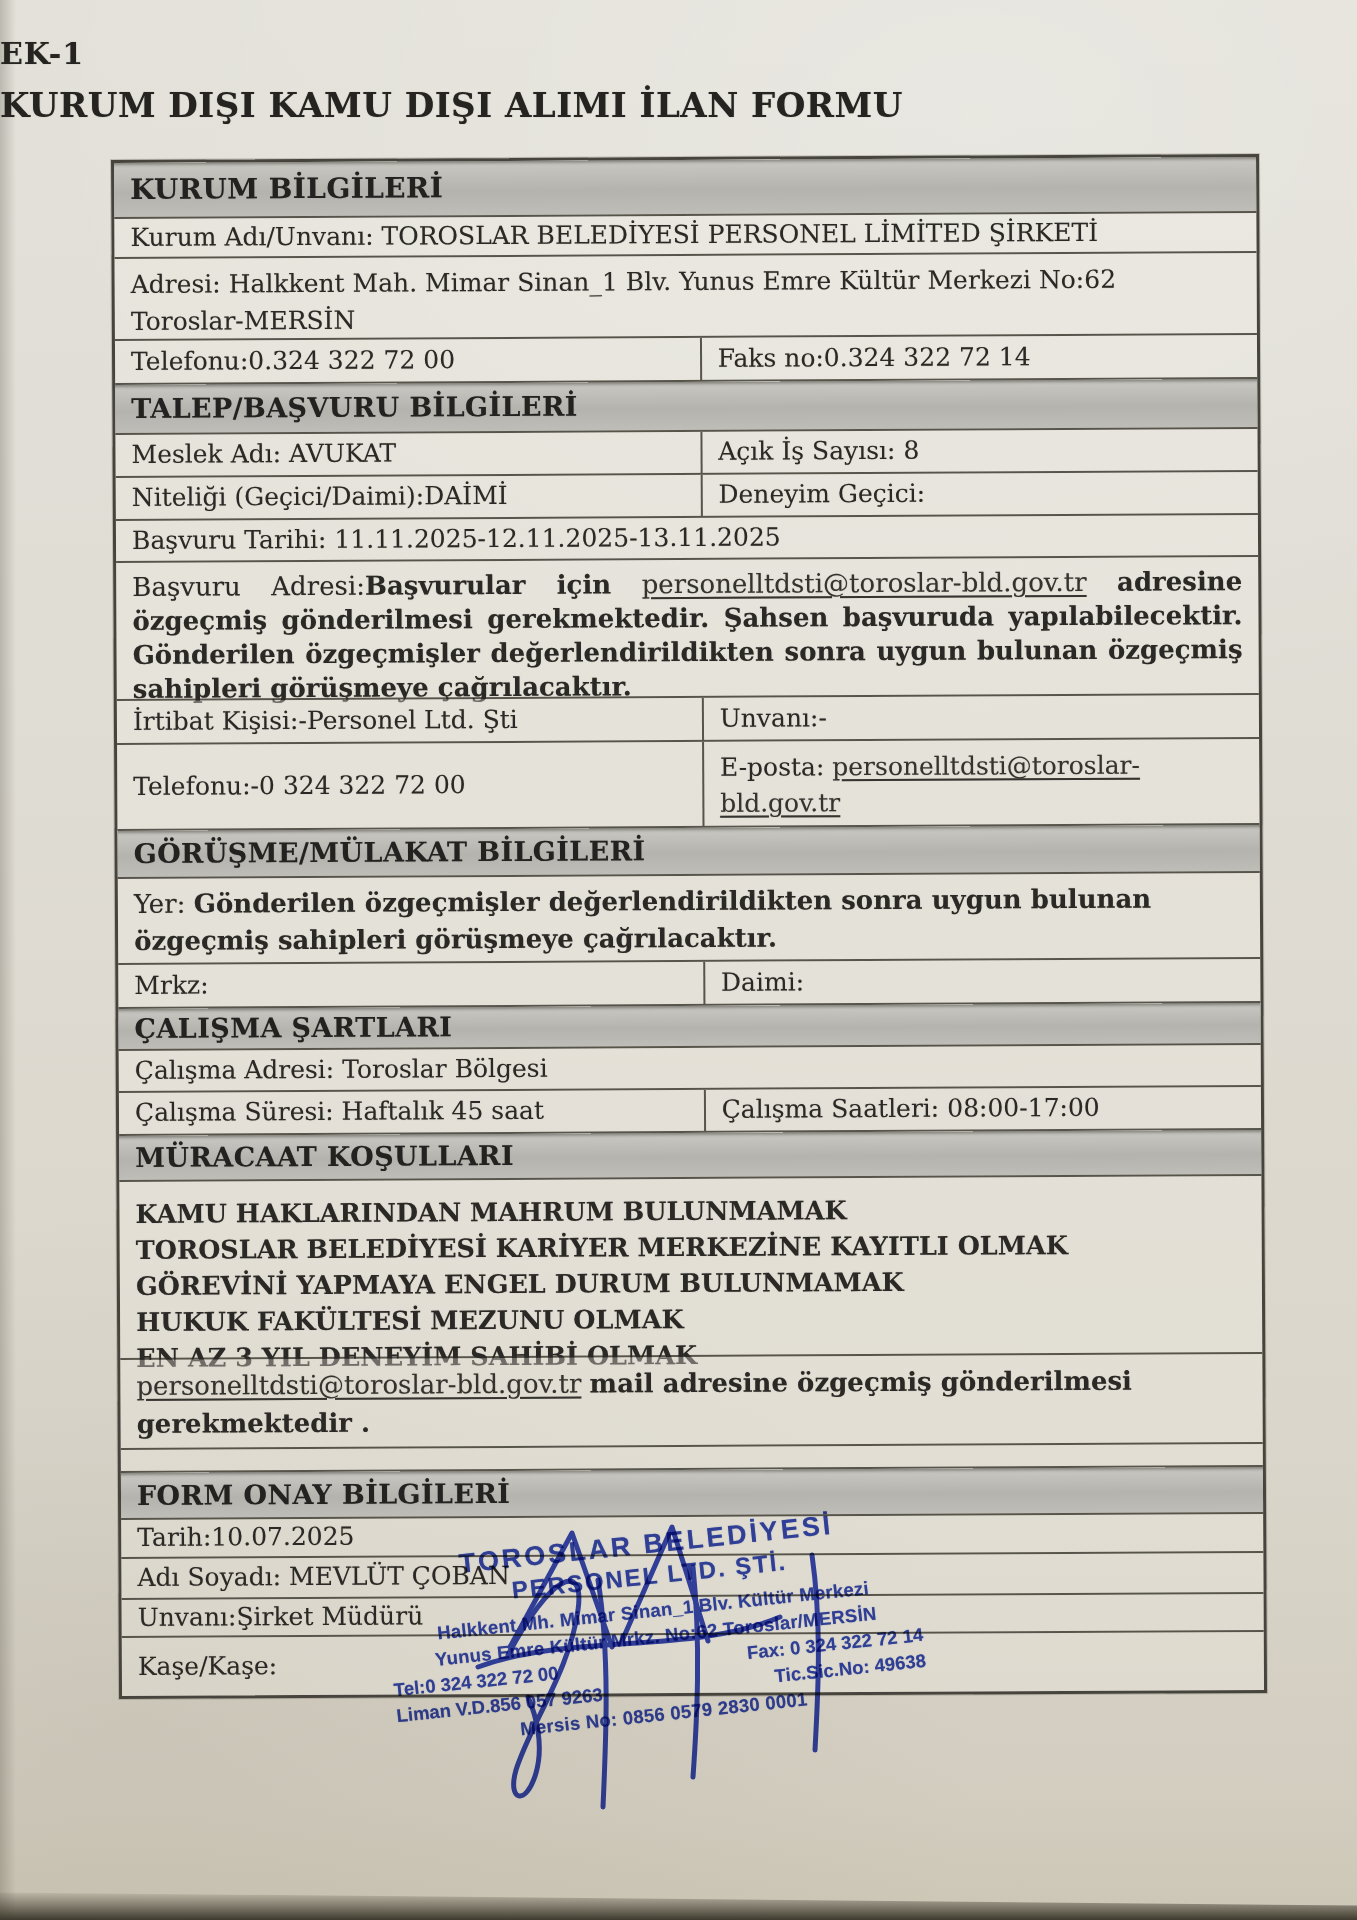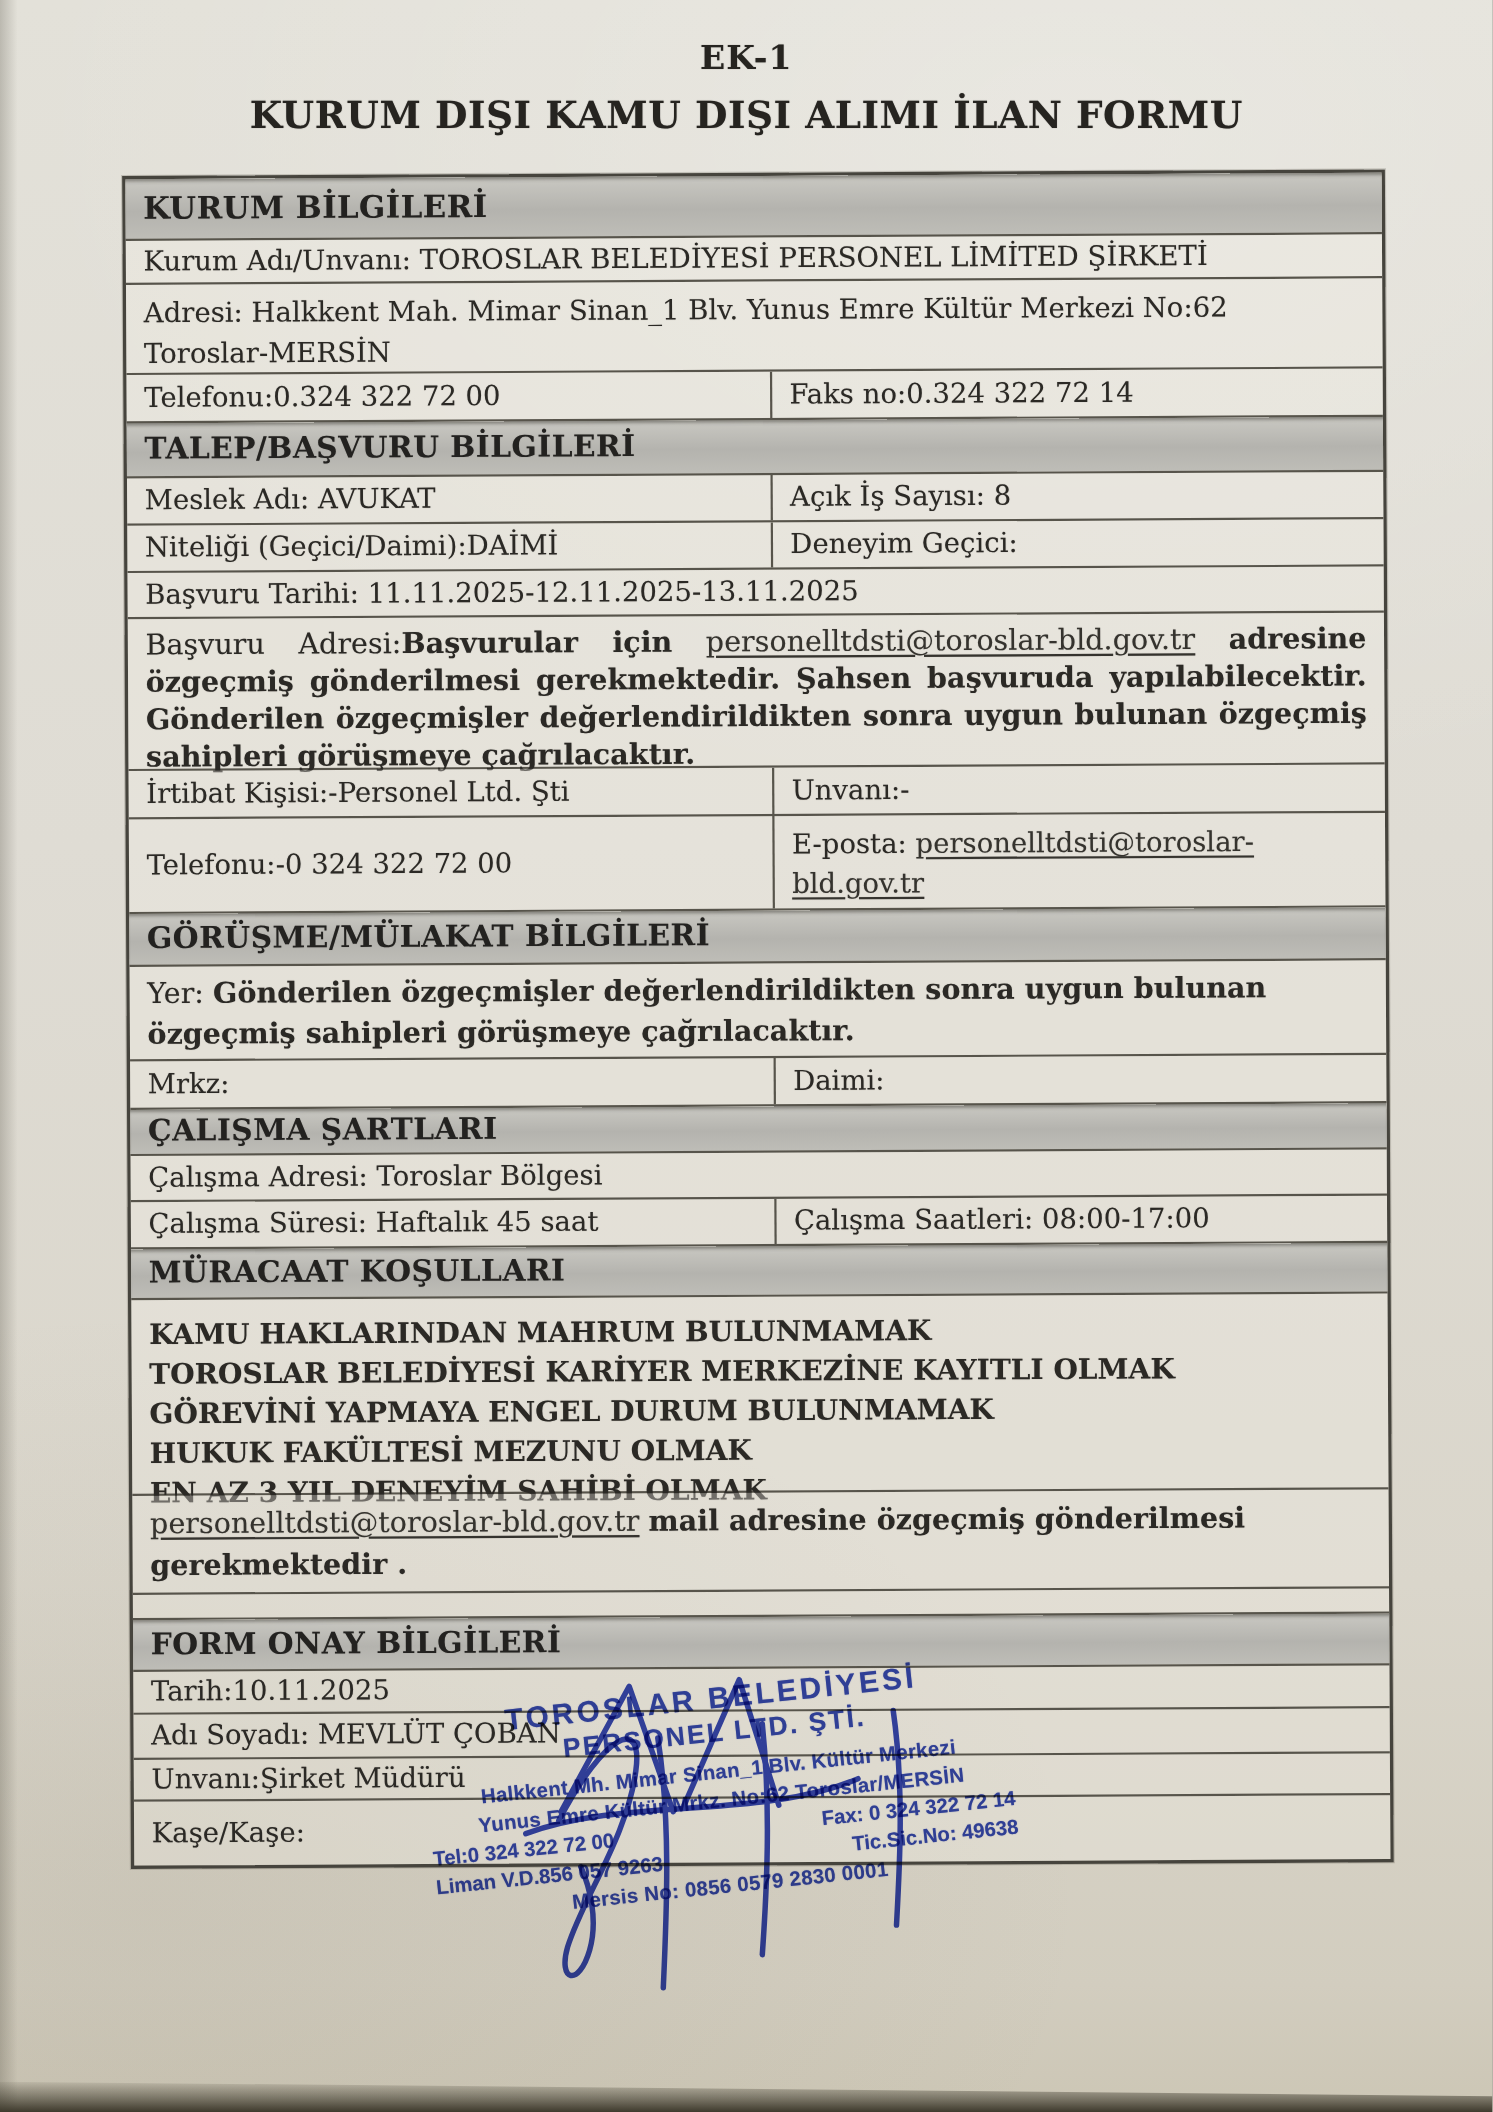--- a/index.html
+++ b/index.html
@@ -9,21 +9,21 @@
     background:
       radial-gradient(120% 55% at 72% 6%, rgba(255,255,255,.22), rgba(255,255,255,0) 60%),
       radial-gradient(90% 40% at 10% 90%, rgba(120,112,94,.10), rgba(120,112,94,0) 70%),
       linear-gradient(180deg,#e3e1d9 0%,#dfdcd4 40%,#dad6cb 75%,#d2cdbf 94%,#ccc6b5 100%);
   }
   .edge-left{position:absolute;left:0;top:0;bottom:0;width:16px;
     background:linear-gradient(to right, rgba(70,66,54,.25), rgba(70,66,54,0));}
   .edge-bottom{position:absolute;left:0;right:0;bottom:0;height:30px;
     background:linear-gradient(to top,#3e3a2d 0%,rgba(62,58,45,.6) 38%,rgba(62,58,45,0) 100%);
     clip-path:polygon(0 8%,100% 52%,100% 100%,0 100%);}
-  .titles{position:absolute;left:0;right:0;top:36px;text-align:center;z-index:2;
+  .titles{position:absolute;left:0;right:0;top:36px;z-index:2;
     text-shadow:0 0 1px rgba(40,38,33,.45);}
   .ek{font-size:30px;font-weight:bold;letter-spacing:1px;color:#262420;}
   .formtitle{margin-top:14px;font-size:34px;font-weight:bold;letter-spacing:.5px;color:#262420;}
   .tbl{position:absolute;left:111px;top:157px;width:1142px;z-index:2;
     border:3px solid #46443d;transform:rotate(-0.3deg);transform-origin:50% 0;
     box-shadow:0 0 0 1px rgba(90,86,76,.25);}
   .row{position:relative;box-sizing:border-box;border-bottom:2px solid #57544b;
     display:flex;align-items:center;padding:0 16px;font-size:25px;line-height:1.3;
     text-shadow:0 0 1px rgba(43,41,37,.30);background:rgba(240,238,230,.35);}
   .row:last-child{border-bottom:none;}
@@ -177,21 +177,21 @@
       <span class="u">personelltdsti@toroslar-bld.gov.tr</span>
       <span class="b">mail adresine özgeçmiş gönderilmesi</span>
       <span class="b blk">gerekmektedir .</span>
     </div>
     <div class="row" style="height:23px"></div>
 
     <div class="row band" style="height:47px">
       <span>FORM ONAY BİLGİLERİ</span>
     </div>
     <div class="row" style="height:39px">
-      <span>Tarih:10.11.2025</span>
+      <span>Tarih:10.07.2025</span>
     </div>
     <div class="row" style="height:41px">
       <span>Adı Soyadı: MEVLÜT ÇOBAN</span>
     </div>
     <div class="row" style="height:38px">
       <span>Unvanı:Şirket Müdürü</span>
     </div>
     <div class="row" style="height:58px">
       <span>Kaşe/Kaşe:</span>
     </div>

